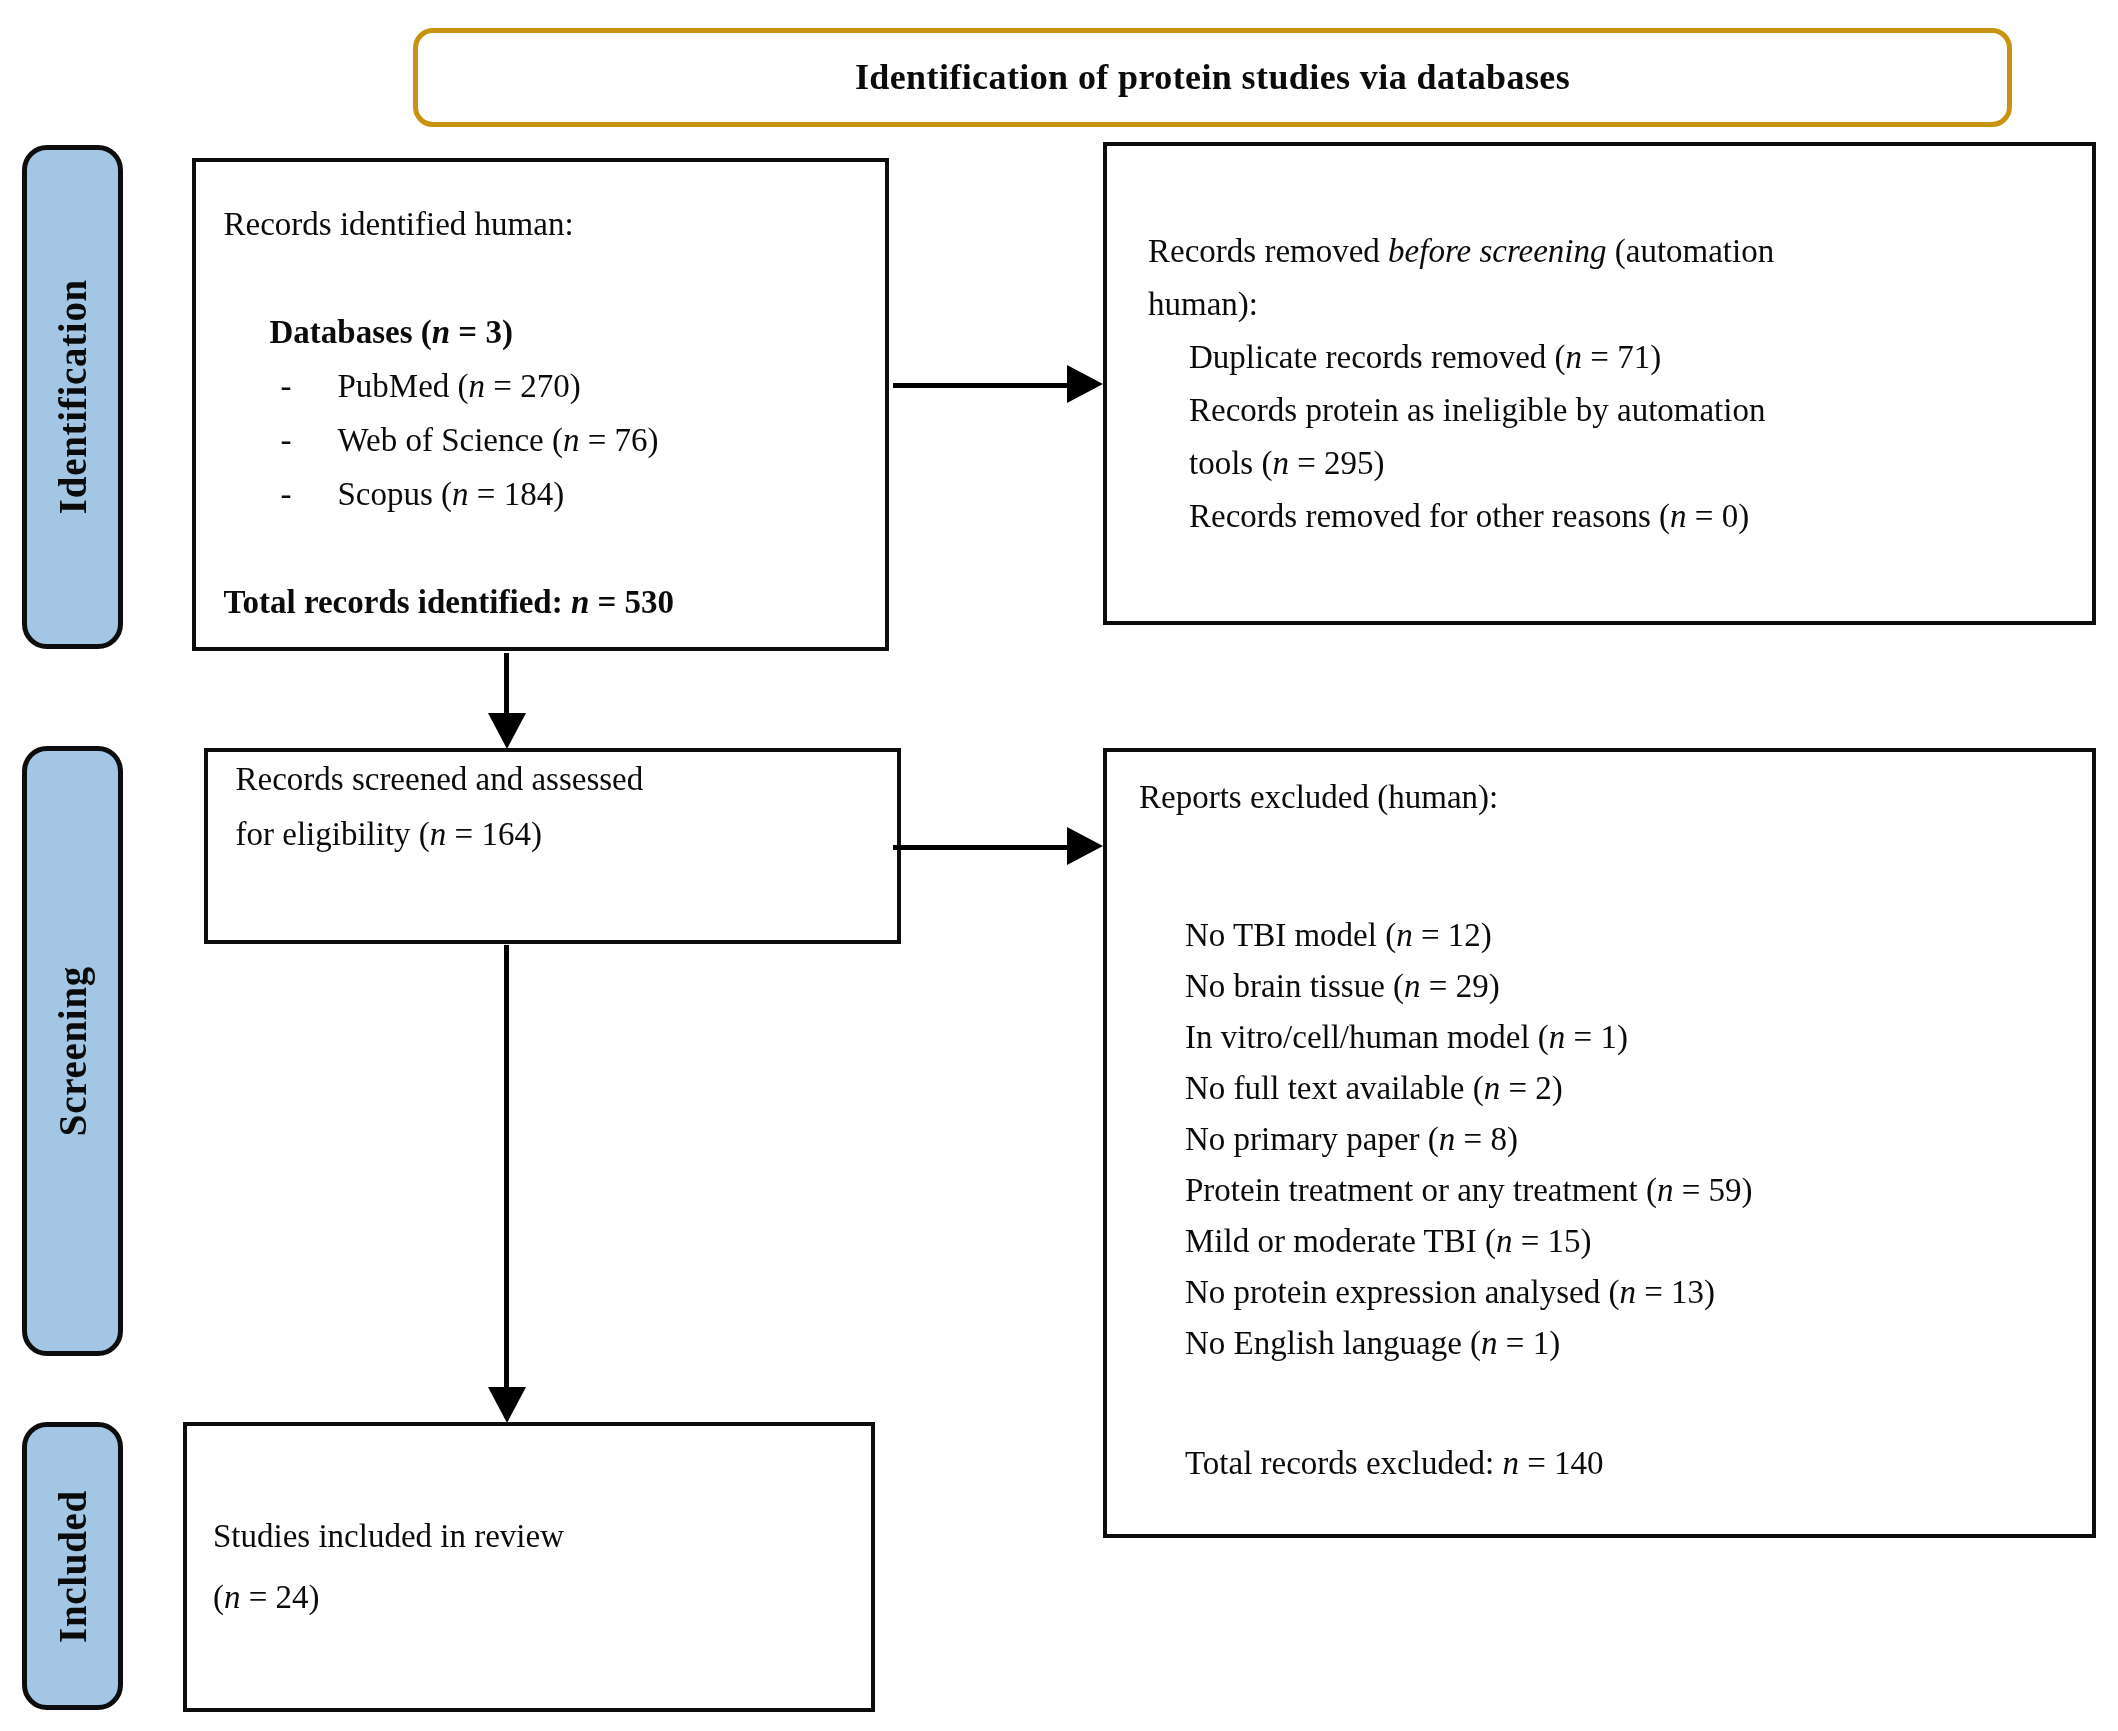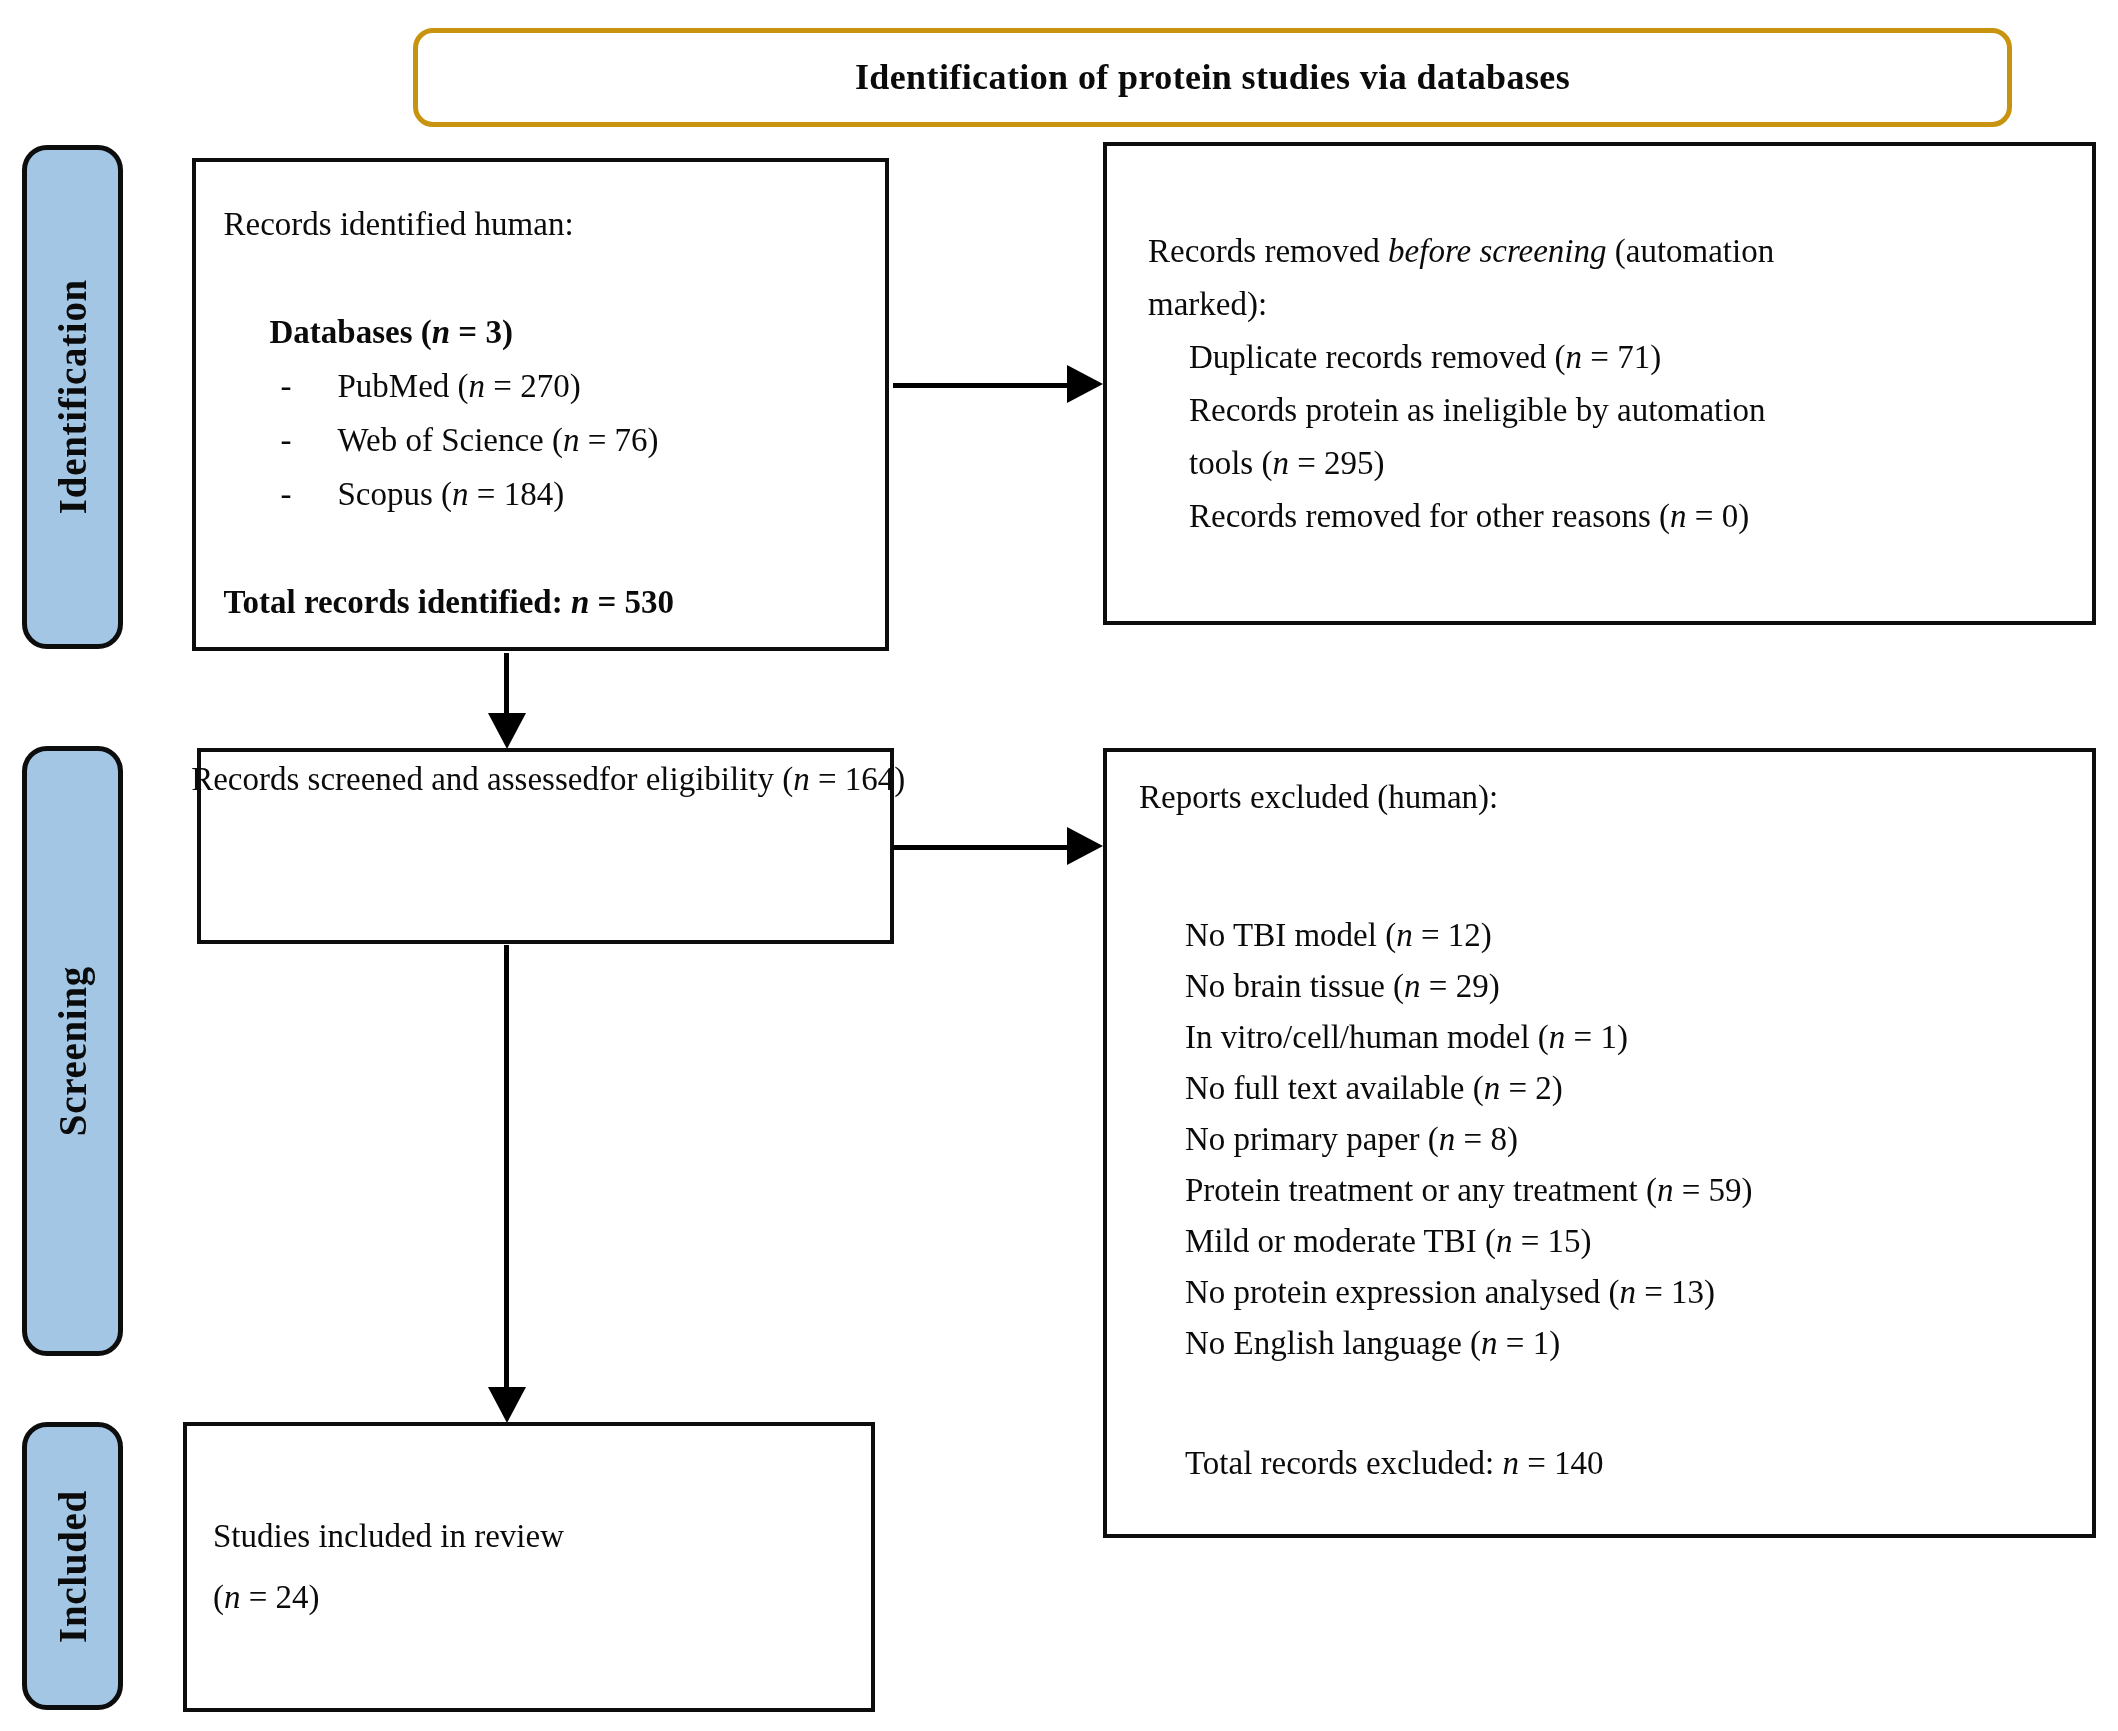--- a/index.html
+++ b/index.html
@@ -35,22 +35,22 @@
   .stage-included{top:1422px;height:288px;}
   
   .fbox{
     position:absolute;background:#ffffff;border:4.3px solid #0d0d0d;
     box-sizing:border-box;line-height:54px;
   }
   .box-identified{left:192px;top:158px;width:697px;height:493px;padding:35px 22px 0 27.5px;}
   .box-removed{left:1103px;top:142px;width:993px;height:483px;
     display:flex;flex-direction:column;justify-content:center;
     padding:0 29px 0 41px;line-height:53px;}
-  .box-screened{left:197px;top:748px;width:697px;height:196px;
-    display:flex;justify-content:center;
+  .box-screened{left:204px;top:748px;width:697px;height:196px;
+    display:flex;flex-direction:column;
     padding:0 22px 0 27.5px;line-height:55px;}
   .box-excluded{left:1103px;top:748px;width:993px;height:790px;
     padding:20px 29px 0 32px;line-height:51px;}
   .box-included{left:183px;top:1422px;width:692px;height:290px;
     display:flex;flex-direction:column;justify-content:center;
     padding:0 22px 0 26px;line-height:61px;}
   .line{white-space:nowrap;}
   .wrapline{white-space:nowrap;}
   .indent1{margin-left:46px;}
   .indent2{margin-left:41px;}
@@ -102,21 +102,21 @@
     </div>
     <div class="bullet-row">
       <span class="bullet-dash">-</span>
       <span class="line">Scopus (<i>n</i> = 184)</span>
     </div>
     <div class="line gap-top">Total records identified: <i>n</i> = 530</div>
   </div>
 
   <div class="fbox box-removed">
     <div class="wrapline">Records removed <i>before screening</i> (automation</div>
-    <div class="wrapline">marked):</div>
+    <div class="wrapline">human):</div>
     <div class="wrapline indent2">Duplicate records removed (<i>n</i> = 71)</div>
     <div class="wrapline indent2">Records protein as ineligible by automation</div>
     <div class="wrapline indent2">tools (<i>n</i> = 295)</div>
     <div class="wrapline indent2">Records removed for other reasons (<i>n</i> = 0)</div>
   </div>
 
   <div class="fbox box-screened">
     <div class="line">Records screened and assessed</div>
     <div class="line">for eligibility (<i>n</i> = 164)</div>
   </div>

